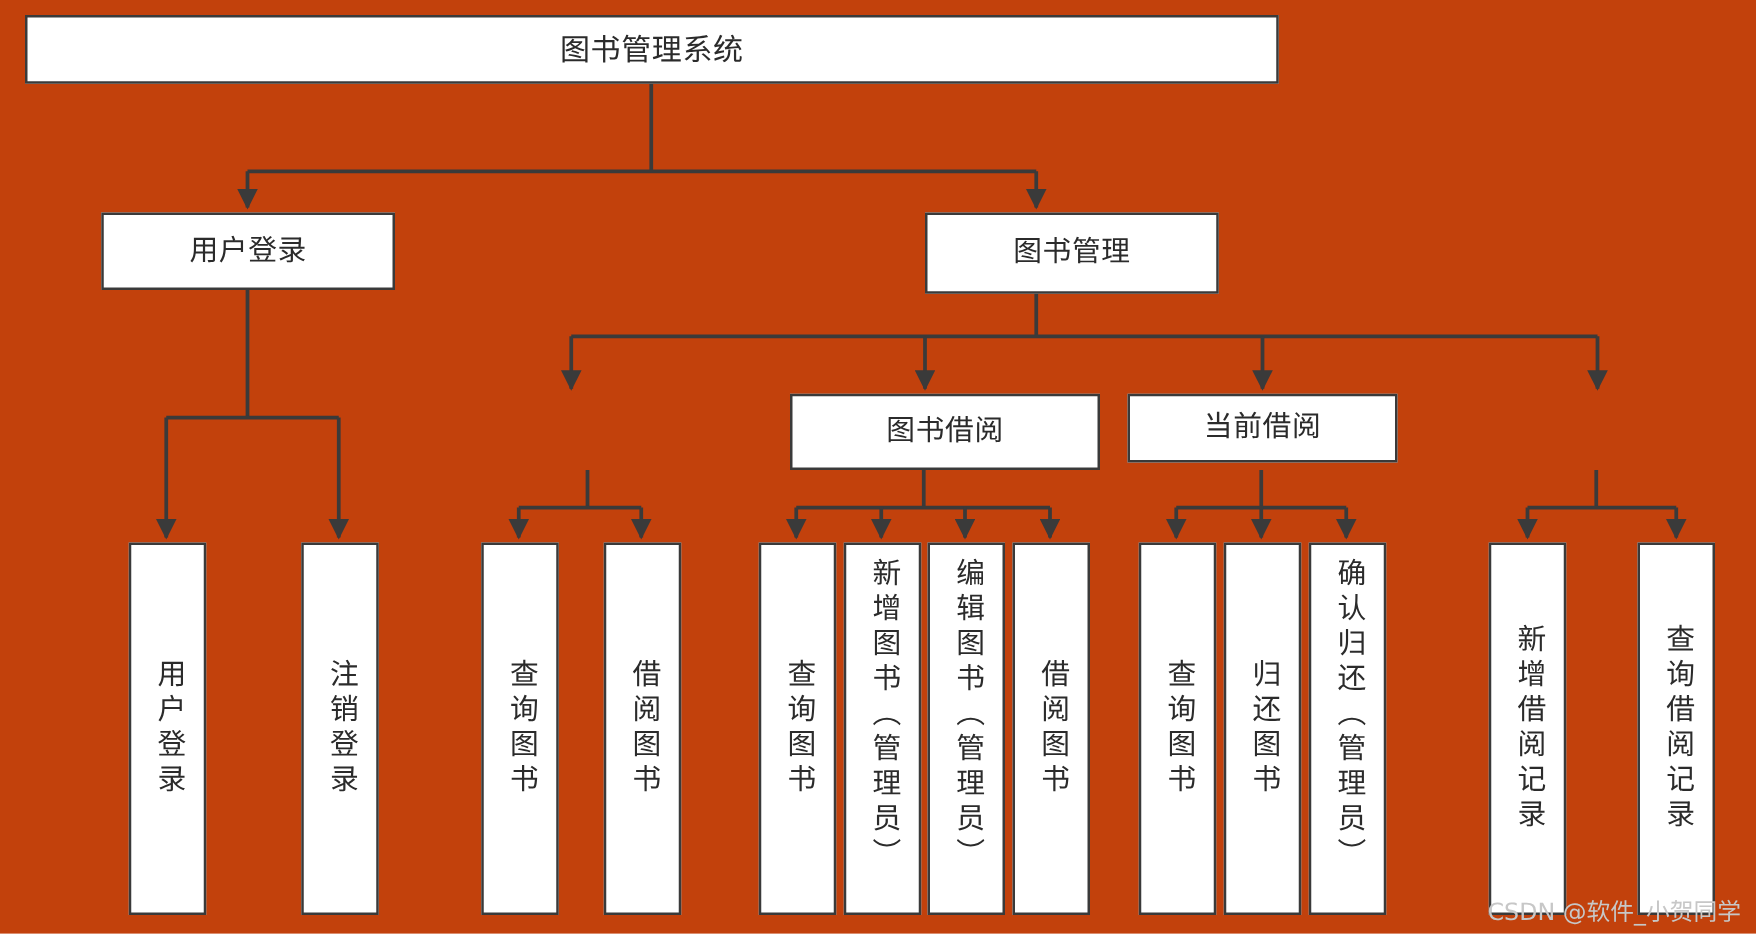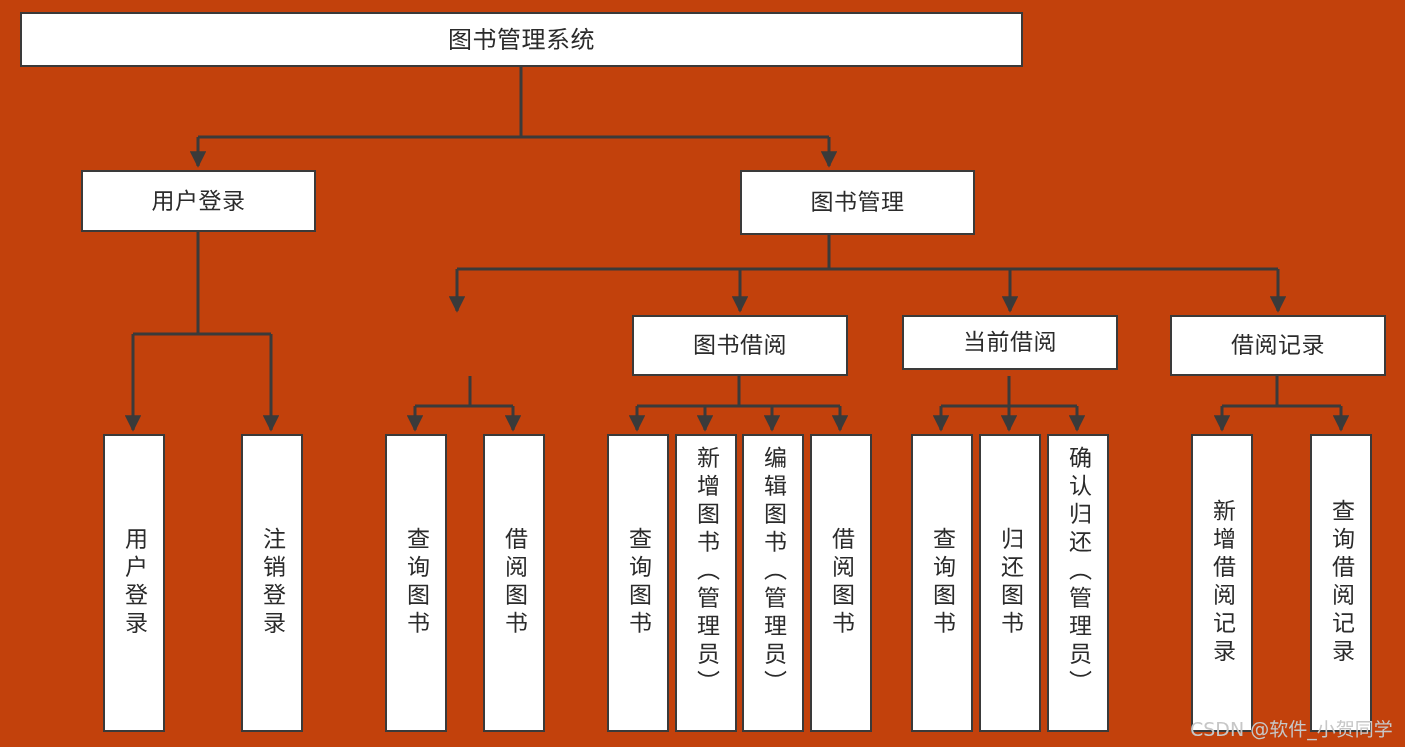--- a/index.html
+++ b/index.html
@@ -136,29 +136,26 @@
     <span class="node-label">图书管理系统</span>
   </div>
 
   <div class="node horiz" style="left:81px; top:170px; width:235px; height:62px;">
     <span class="node-label">用户登录</span>
   </div>
   <div class="node horiz" style="left:740px; top:170px; width:235px; height:65px;">
     <span class="node-label">图书管理</span>
   </div>
 
-  <div class="node horiz" style="left:632px; top:315px; width:216px; height:61px;">
+  <div class="node horiz" style="left:632px; top:315px; width:248px; height:61px;">
     <span class="node-label">图书借阅</span>
   </div>
   <div class="node horiz" style="left:902px; top:315px; width:216px; height:55px;">
     <span class="node-label">当前借阅</span>
   </div>
-  <div class="node horiz" style="left:1170px; top:315px; width:216px; height:61px;">
-    <span class="node-label">借阅记录</span>
-  </div>
 
   <div class="node vert" style="left:103px; top:434px; width:62px; height:298px;">
     <span class="node-label">用户登录</span>
   </div>
   <div class="node vert" style="left:241px; top:434px; width:62px; height:298px;">
     <span class="node-label">注销登录</span>
   </div>
 
   <div class="node vert" style="left:385px; top:434px; width:62px; height:298px;">
     <span class="node-label">查询图书</span>

